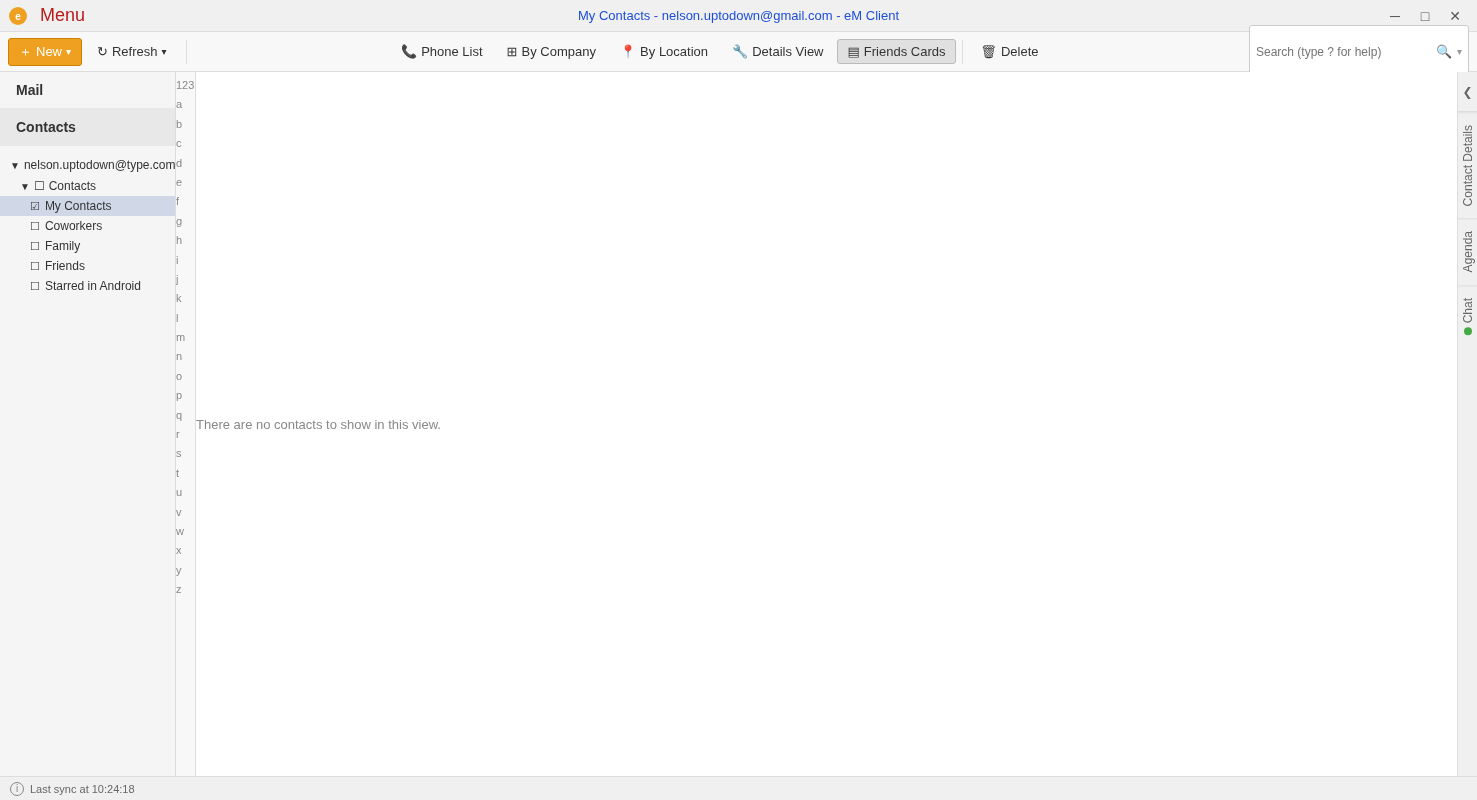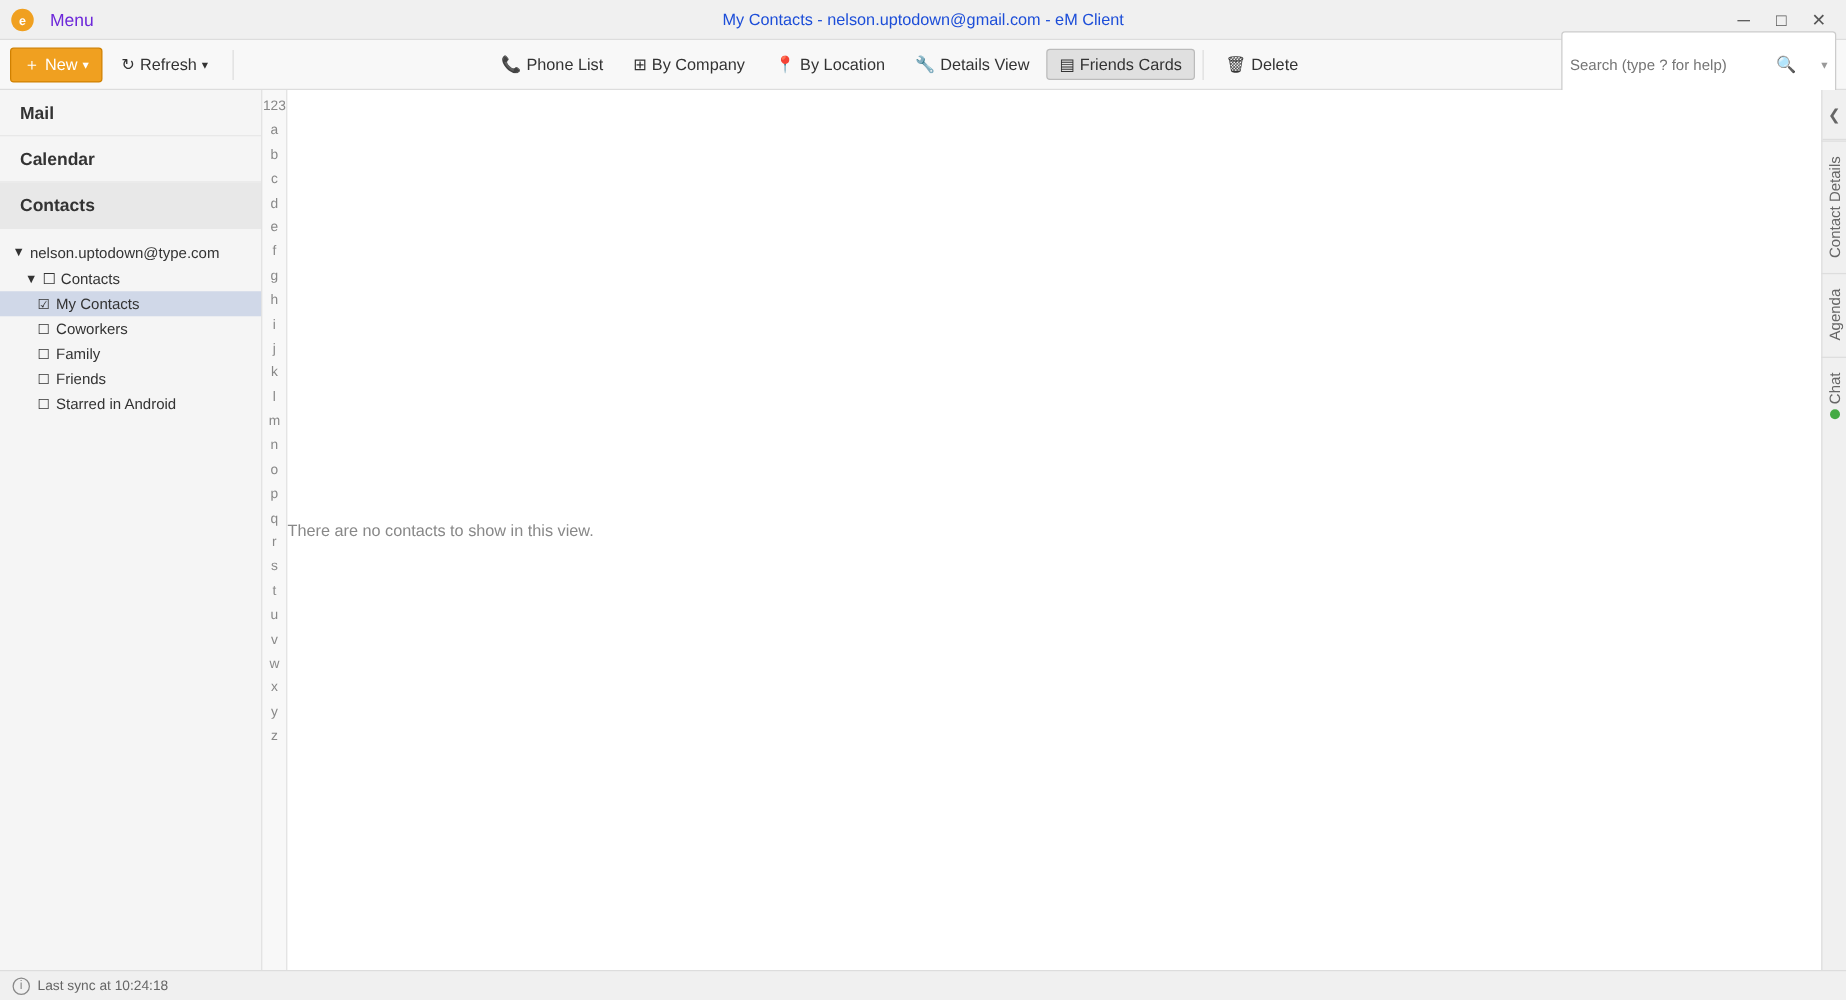--- a/index.html
+++ b/index.html
@@ -11,21 +11,21 @@
       background: #f0f0f0;
       display: flex;
       align-items: center;
       justify-content: space-between;
       padding: 0 8px;
       border-bottom: 1px solid #ddd;
       flex-shrink: 0;
     }
     .title-bar-left { display: flex; align-items: center; gap: 6px; }
     .app-logo { width: 20px; height: 20px; }
-    .menu-btn { font-size: 14px; color: #6d28d9; cursor: pointer; padding: 2px 6px; }
+    .menu-btn { font-size: 18px; color: #b91c1c; cursor: pointer; padding: 2px 6px; }
     .title-bar-center { position: absolute; left: 50%; transform: translateX(-50%); font-size: 13px; color: #1d4ed8; }
     .title-bar-right { display: flex; align-items: center; gap: 2px; }
     .window-btn { width: 28px; height: 28px; display: flex; align-items: center; justify-content: center; cursor: pointer; color: #555; font-size: 14px; }
 
     
     .toolbar {
       height: 40px;
       background: #f8f8f8;
       display: flex;
       align-items: center;
@@ -67,41 +67,41 @@
     .view-btn.active { background: #e0e0e0; border-color: #bbb; }
     .search-box {
       margin-left: auto;
       display: flex;
       align-items: center;
       border: 1px solid #ccc;
       border-radius: 3px;
       background: white;
       padding: 18px 6px;
       width: 220px;
-      gap: 20px;
+      gap: 4px;
     }
     .search-box input {
       border: none;
       outline: none;
       font-size: 12px;
       color: #999;
       width: 100%;
       background: transparent;
     }
 
     
     .main-layout {
       display: flex;
       flex: 1;
       overflow: hidden;
     }
 
     
     .sidebar {
-      width: 210px;
+      width: 176px;
       background: #f5f5f5;
       border-right: 1px solid #ddd;
       display: flex;
       flex-direction: column;
       flex-shrink: 0;
       overflow-y: auto;
     }
     .sidebar-nav-item {
       padding: 10px 16px;
       font-size: 14px;
@@ -154,21 +154,21 @@
       flex-shrink: 0;
       padding: 4px 0;
     }
     .alpha-item {
       font-size: 11px;
       color: #888;
       cursor: pointer;
       padding: 2px 0;
       line-height: 1.4;
       width: 100%;
-      text-align: center;
+      text-align: left;
     }
 
     
     .content-area {
       flex: 1;
       background: white;
       display: flex;
       align-items: center;
       justify-content: flex-start;
       color: #888;
@@ -293,21 +293,20 @@
     <input type="text" placeholder="Search (type ? for help)" style="">
     <span style="color:#999;font-size:13px;">🔍</span>
     <span style="color:#999;font-size:10px;">▾</span>
   </div>
 </div>
 
 <div class="main-layout">
 
   <div class="sidebar">
     <div class="sidebar-nav-item">Mail</div>
-    <div class="sidebar-nav-item">Calendar</div>
     <div class="sidebar-nav-item active">Contacts</div>
 
     <div class="sidebar-section">
       <div class="sidebar-account">
         <span class="triangle">▼</span>
         <span>nelson.uptodown@type.com</span>
       </div>
       <div class="sidebar-folder">
         <span class="triangle">▼</span>
         <span class="folder-icon">☐</span>

